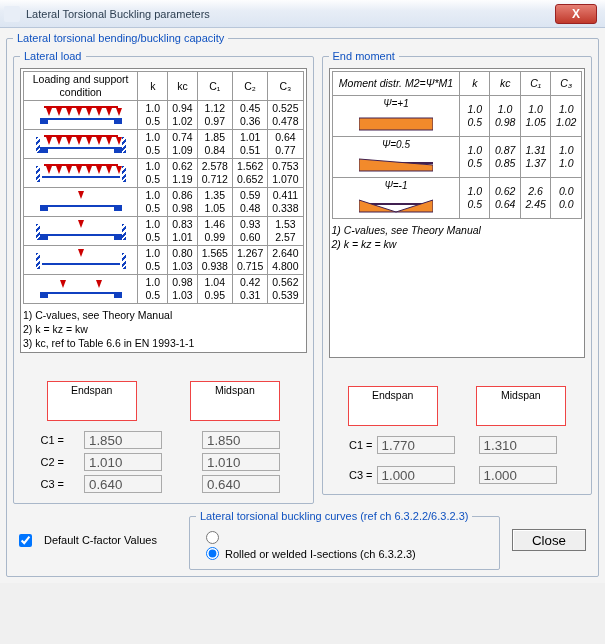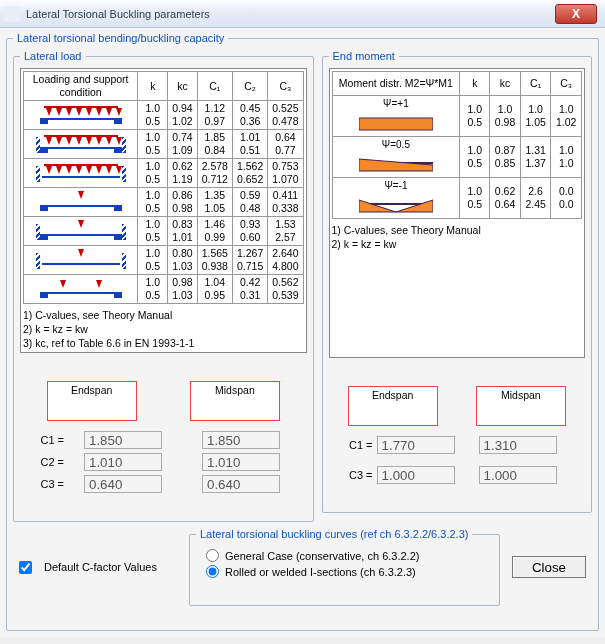--- a/index.html
+++ b/index.html
@@ -35,21 +35,21 @@
     font-weight:bold; font-size:12px;
     margin-right:4px;
   }
   .client {
     background:#f4f4f4;
     padding: 4px 6px 6px 6px;
   }
   fieldset {
     border: 1px solid #a9b7c9;
     border-radius:2px;
-    padding: 6px 6px 24px 6px;
+    padding: 6px 6px 6px 6px;
     margin: 0;
   }
   legend {
     color:#15428b;
     padding: 0 4px;
     font-size:11px;
   }
   .topgroup legend { color:#1052c0; }
   .cols {
     display:flex;
@@ -136,21 +136,21 @@
   input[type=checkbox],input[type=radio]{ transform:scale(1.0); }
   button.close2 {
     width:74px; height:22px;
     background:#efefef;
     border:1px solid #777;
     box-shadow:1px 1px 0 #fff inset;
     cursor:pointer;
     align-self:center;
     margin:5px 6px;
   }
-  .endcol .tblwrap { min-height:290px; }
+  .endcol .tblwrap { min-height:290px;font-style:italic; }
   
   .ld { display:inline-block; width:86px; height:20px; position:relative;}
   .ld .beam { position:absolute; left:4px; right:4px; top:14px; height:2px; background:#1040c0;}
   .ld .sup  { position:absolute; bottom:0; width:8px; height:6px; background:#1040c0;}
   .ld .sup.l{ left:2px;} .ld .sup.r{ right:2px;}
   .ld .udl  { position:absolute; left:6px; right:6px; top:2px; height:10px;}
   .ld .udl::before{content:"";position:absolute;left:0;right:0;top:0;height:2px;background:#c00;}
   .ld .arrow{ position:absolute; width:0;height:0;border-left:3px solid transparent;border-right:3px solid transparent;border-top:8px solid #c00;}
   .ld .pt   { position:absolute; left:calc(50% - 3px); top:0;}
   .ld .fix  { position:absolute; width:4px; top:4px; bottom:0; background:repeating-linear-gradient(135deg,#1040c0 0 2px,transparent 2px 4px);}
@@ -377,21 +377,20 @@
 
   <div class="bottomrow">
     <div class="defcheck">
       <input type="checkbox" checked="" style="">
       <span>Default C-factor Values</span>
     </div>
     <fieldset class="curves">
       <legend>Lateral torsional buckling curves (ref ch 6.3.2.2/6.3.2.3)</legend>
       <label class="radio">
         <input type="radio" name="curve" style="">
-        <span>General Case (conservative, ch 6.3.2.2)</span>
       </label>
       <label class="radio">
         <input type="radio" name="curve" checked="" style="">
         <span>Rolled or welded I-sections (ch 6.3.2.3)</span>
       </label>
     </fieldset>
     <button class="close2">Close</button>
   </div>
 
 </fieldset>

